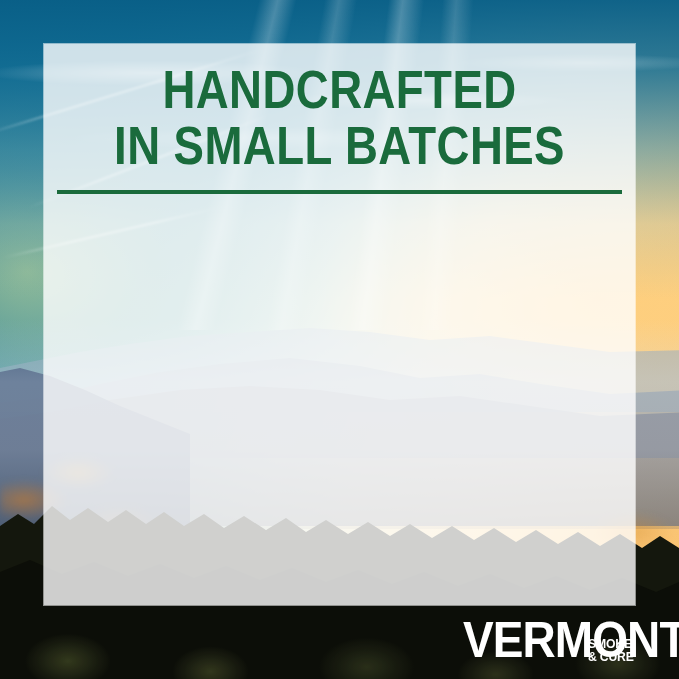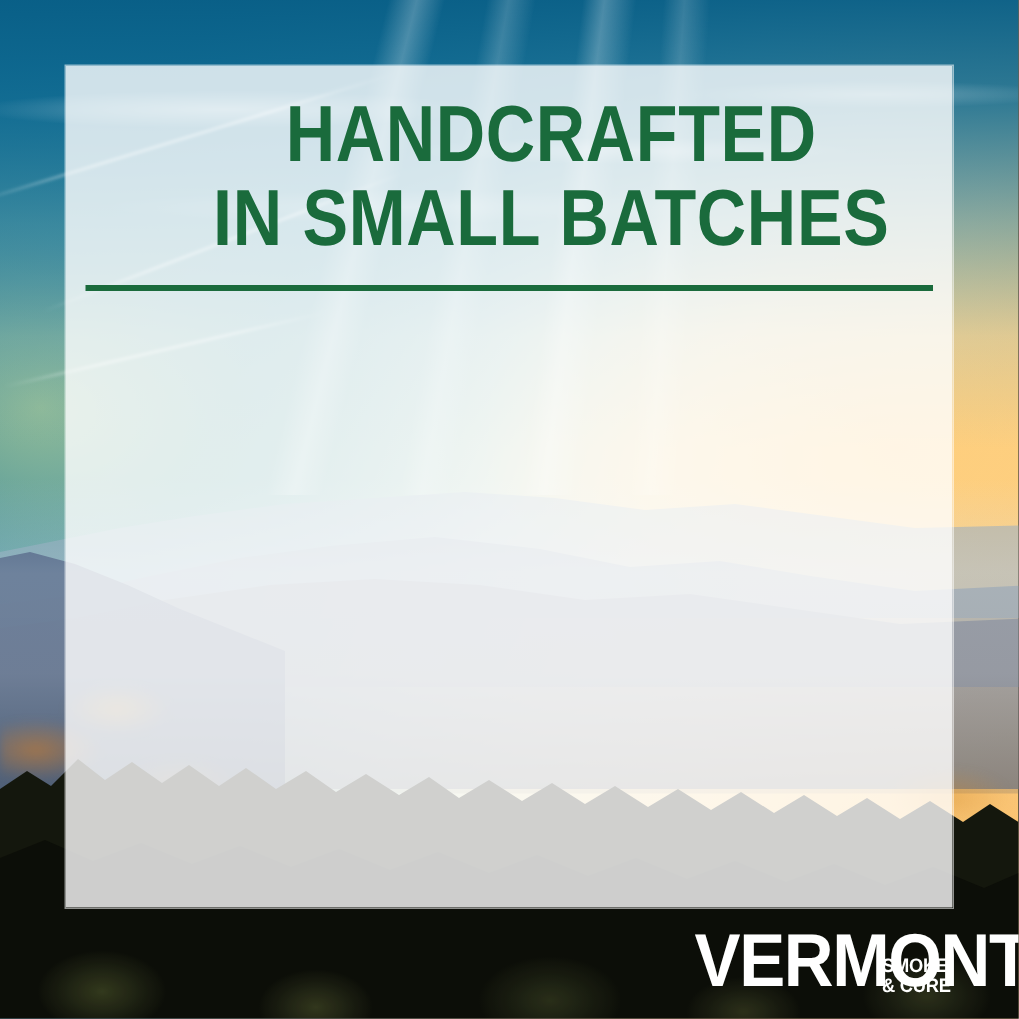--- a/index.html
+++ b/index.html
@@ -137,21 +137,20 @@
     background: rgba(255,255,255,0.80);
     box-shadow: 0 0 0 1px rgba(255,255,255,0.55);
   }
 
   
   .content {
     position: absolute;
     left: 44px; top: 44px;
     width: 591px; height: 561px;
     text-align: center;
-    padding-left: 28px;
   }
 
   .headline {
     color: #1a6b3c;
     font-family: "Liberation Sans Narrow", "Liberation Sans", sans-serif;
     font-weight: 700;
     font-size: 53px;
     line-height: 56px;
     letter-spacing: 0.5px;
     transform: scaleX(0.86);

